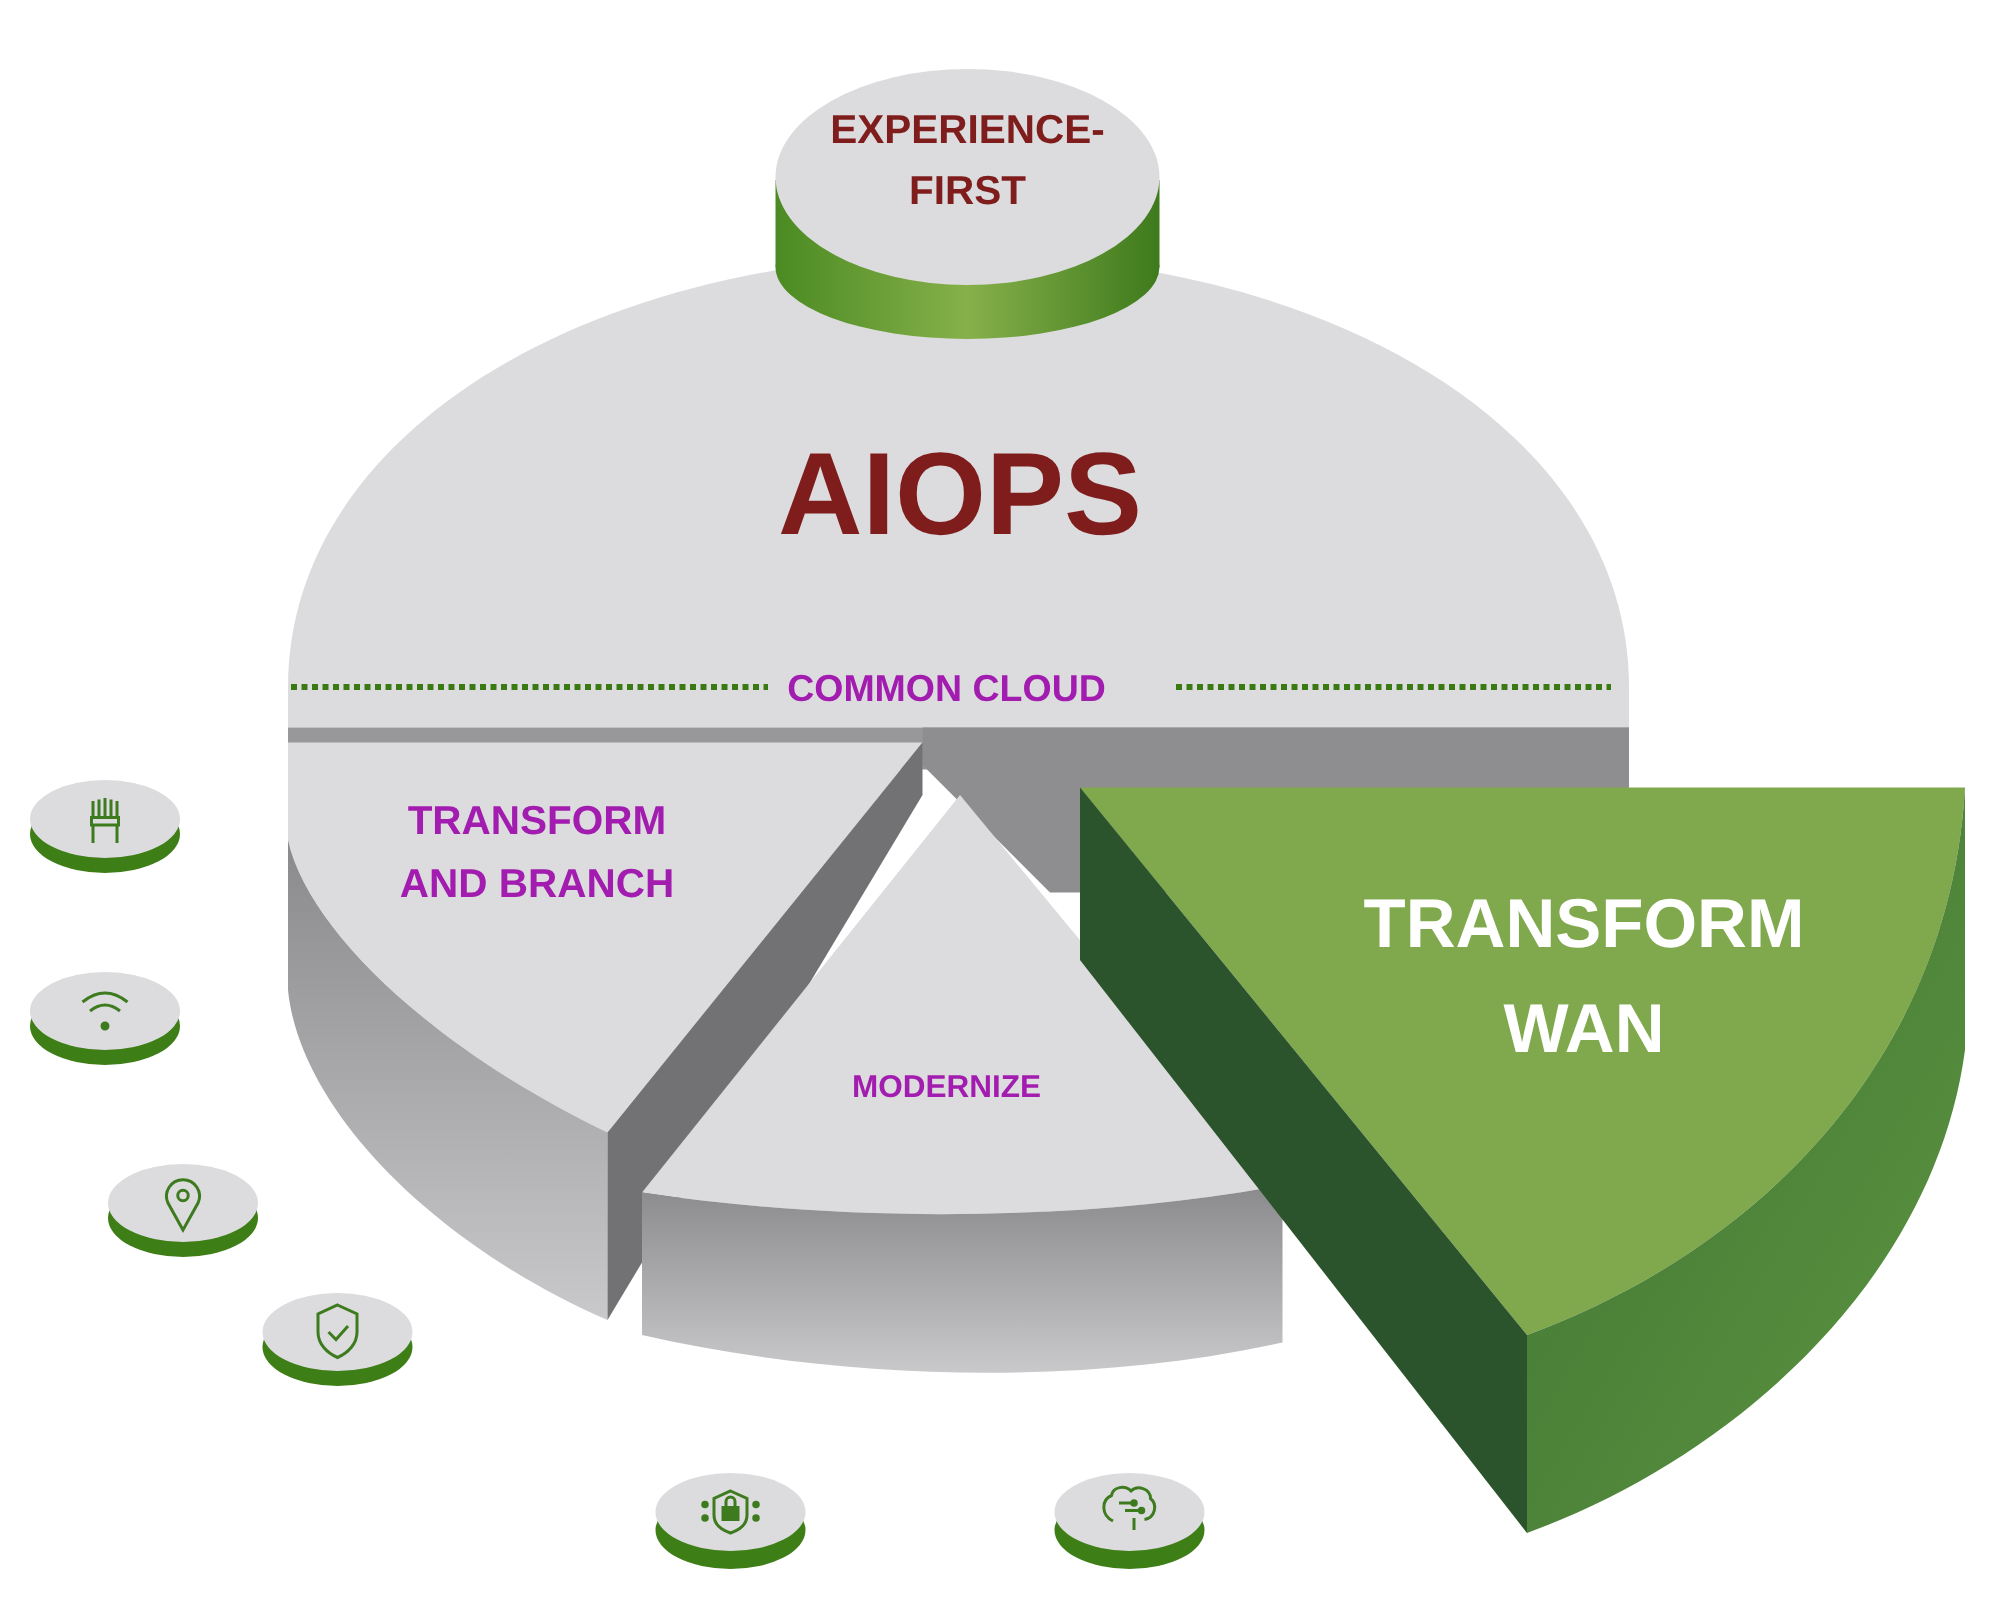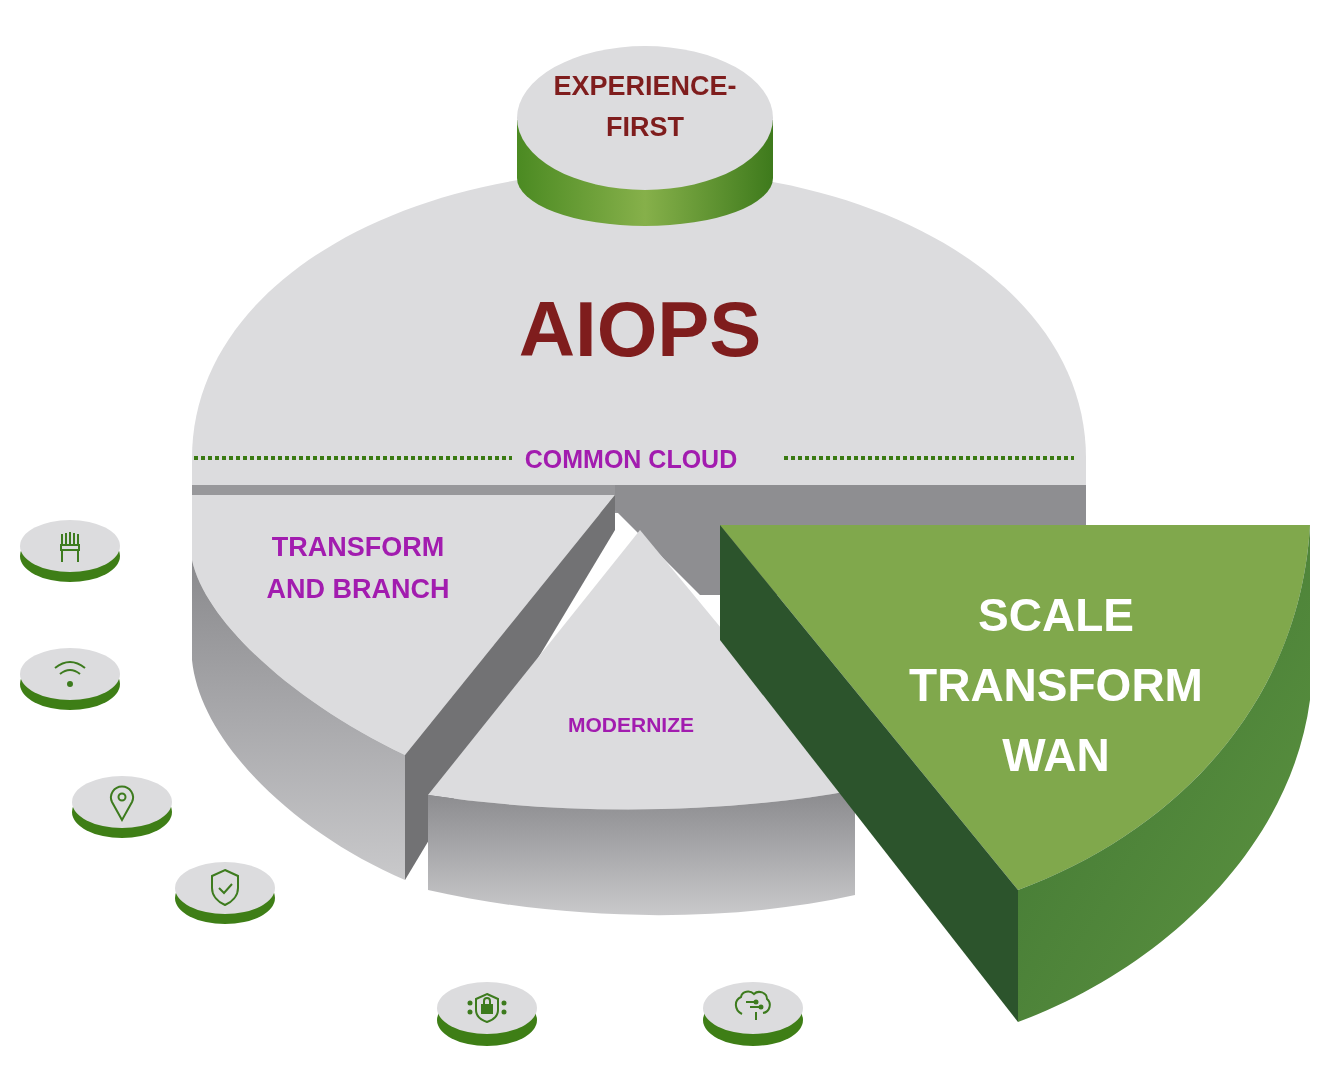--- a/index.html
+++ b/index.html
@@ -141,17 +141,16 @@
 <div class="lbl gray-green" style="left:198px;top:526px;width:320px;font-size:27px;line-height:42px;">
   <div>TRANSFORM</div>
   <div>AND BRANCH</div>
 </div>
 
 <div class="lbl gray-green" style="left:500px;top:704px;width:262px;font-size:21px;line-height:42px;">
   <div>MODERNIZE</div>
 </div>
 
 <div class="lbl white" style="left:876px;top:580px;width:360px;font-size:46px;line-height:70px;">
-  <div>SCALE</div>
   <div>TRANSFORM</div>
   <div>WAN</div>
 </div>
 </div>
 
 </body></html>

